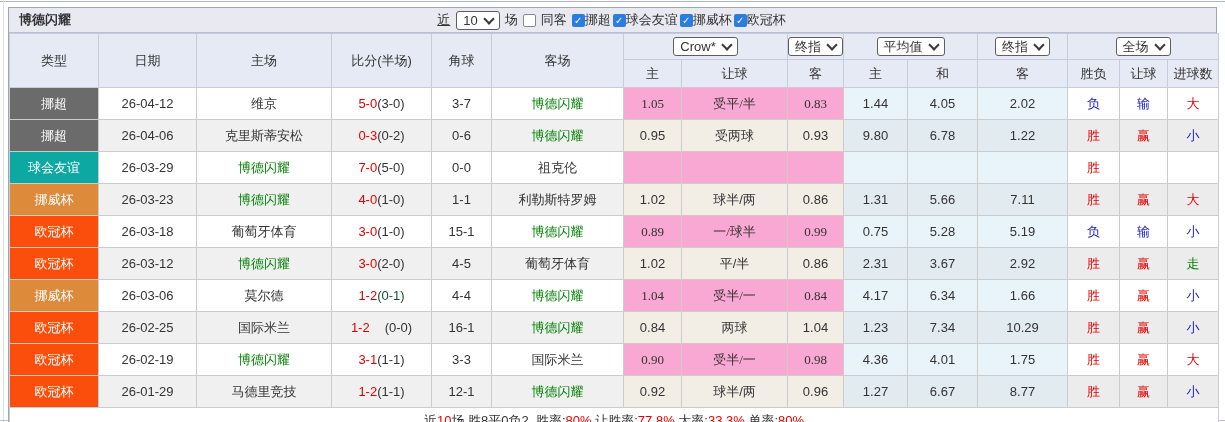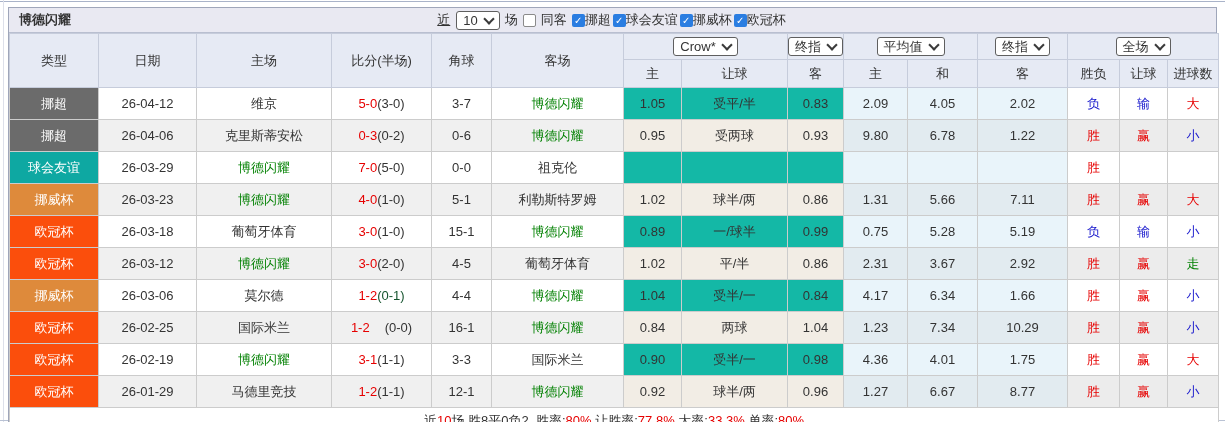--- a/index.html
+++ b/index.html
@@ -42,21 +42,21 @@
   .cb.off{background:#fff;border:1px solid #8a8a8a;}
   
   table{border-collapse:collapse;table-layout:fixed;width:1207px;}
   th,td{border:1px solid #CCCCCC;text-align:center;padding:0;overflow:hidden;white-space:nowrap;}
   thead th{background:#E6EAF4;font-weight:normal;border-color:#C6CCDB;color:#333;}
   .hrowA th{height:25px;}
   .hrowB th{height:27px;}
   tbody td{height:31px;font-size:13px;}
   tr.odd  td.base{background:#FFFFFF;}
   tr.even td.base{background:#F0F0F0;}
-  tr.odd  td.crow{background:#14b8a6;}
+  tr.odd  td.crow{background:#f9a8d4;font-family:Liberation Serif, serif;}
   tr.even td.crow{background:#F2EDE5;}
   tr.odd  td.avg{background:#E9F4FA;}
   tr.even td.avg{background:#E2EBF0;}
   tr.odd  td.res{background:#FFFFFF;}
   tr.even td.res{background:#ECECEC;}
   td.type-cell{color:#fff;}
   tfoot td{height:25px;background:#fff;font-size:13px;}
 </style>
 </head>
 <body>
@@ -147,21 +147,21 @@
         <tr class="odd">
           <td class="type-cell" style="background: rgb(107, 107, 107);">挪超</td>
           <td class="base">26-04-12</td>
           <td class="base">维京</td>
           <td class="base"><span style="color: rgb(230, 0, 0);">5-0</span><span style="color: rgb(51, 51, 51);">(3-0)</span></td>
           <td class="base">3-7</td>
           <td class="base" style="color: rgb(0, 128, 0);">博德闪耀</td>
           <td class="crow">1.05</td>
           <td class="crow">受平/半</td>
           <td class="crow">0.83</td>
-          <td class="avg">2.09</td>
+          <td class="avg">1.44</td>
           <td class="avg">4.05</td>
           <td class="avg">2.02</td>
           <td class="res" style="color: rgb(23, 23, 204);">负</td>
           <td class="res" style="color: rgb(23, 23, 204);">输</td>
           <td class="res" style="color: rgb(230, 0, 0);">大</td>
         </tr>
         <tr class="even">
           <td class="type-cell" style="background: rgb(107, 107, 107);">挪超</td>
           <td class="base">26-04-06</td>
           <td class="base">克里斯蒂安松</td>
@@ -193,21 +193,21 @@
           <td class="avg"></td>
           <td class="res" style="color: rgb(230, 0, 0);">胜</td>
           <td class="res" style="color: rgb(51, 51, 51);"></td>
           <td class="res" style="color: rgb(51, 51, 51);"></td>
         </tr>
         <tr class="even">
           <td class="type-cell" style="background: rgb(222, 138, 59);">挪威杯</td>
           <td class="base">26-03-23</td>
           <td class="base" style="color: rgb(0, 128, 0);">博德闪耀</td>
           <td class="base"><span style="color: rgb(230, 0, 0);">4-0</span><span style="color: rgb(51, 51, 51);">(1-0)</span></td>
-          <td class="base">5-1</td>
+          <td class="base">1-1</td>
           <td class="base">利勒斯特罗姆</td>
           <td class="crow">1.02</td>
           <td class="crow">球半/两</td>
           <td class="crow">0.86</td>
           <td class="avg">1.31</td>
           <td class="avg">5.66</td>
           <td class="avg">7.11</td>
           <td class="res" style="color: rgb(230, 0, 0);">胜</td>
           <td class="res" style="color: rgb(230, 0, 0);">赢</td>
           <td class="res" style="color: rgb(230, 0, 0);">大</td>

